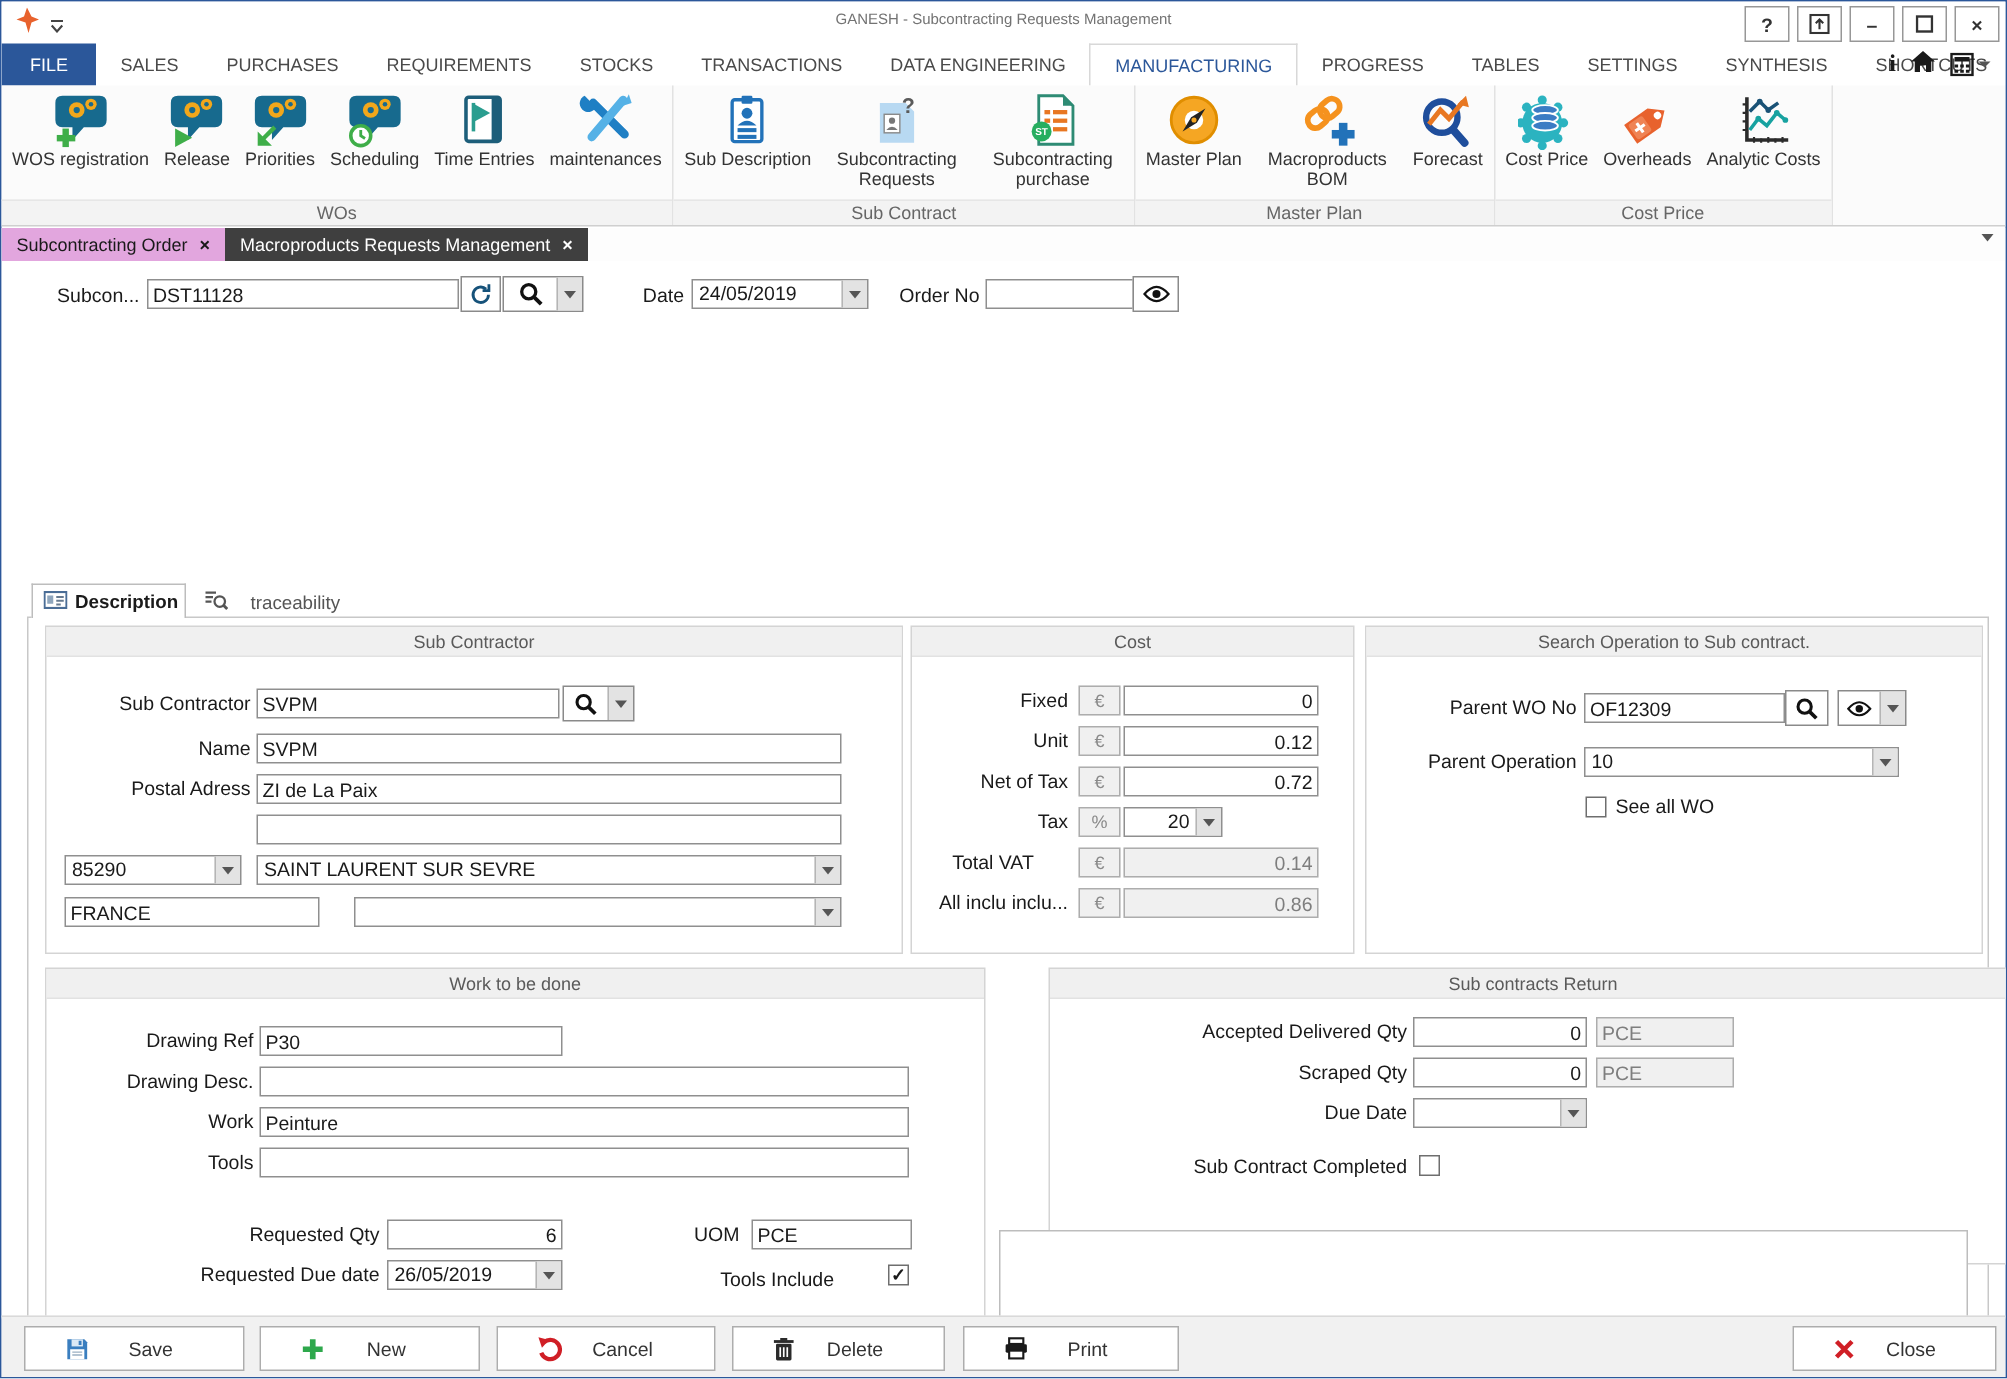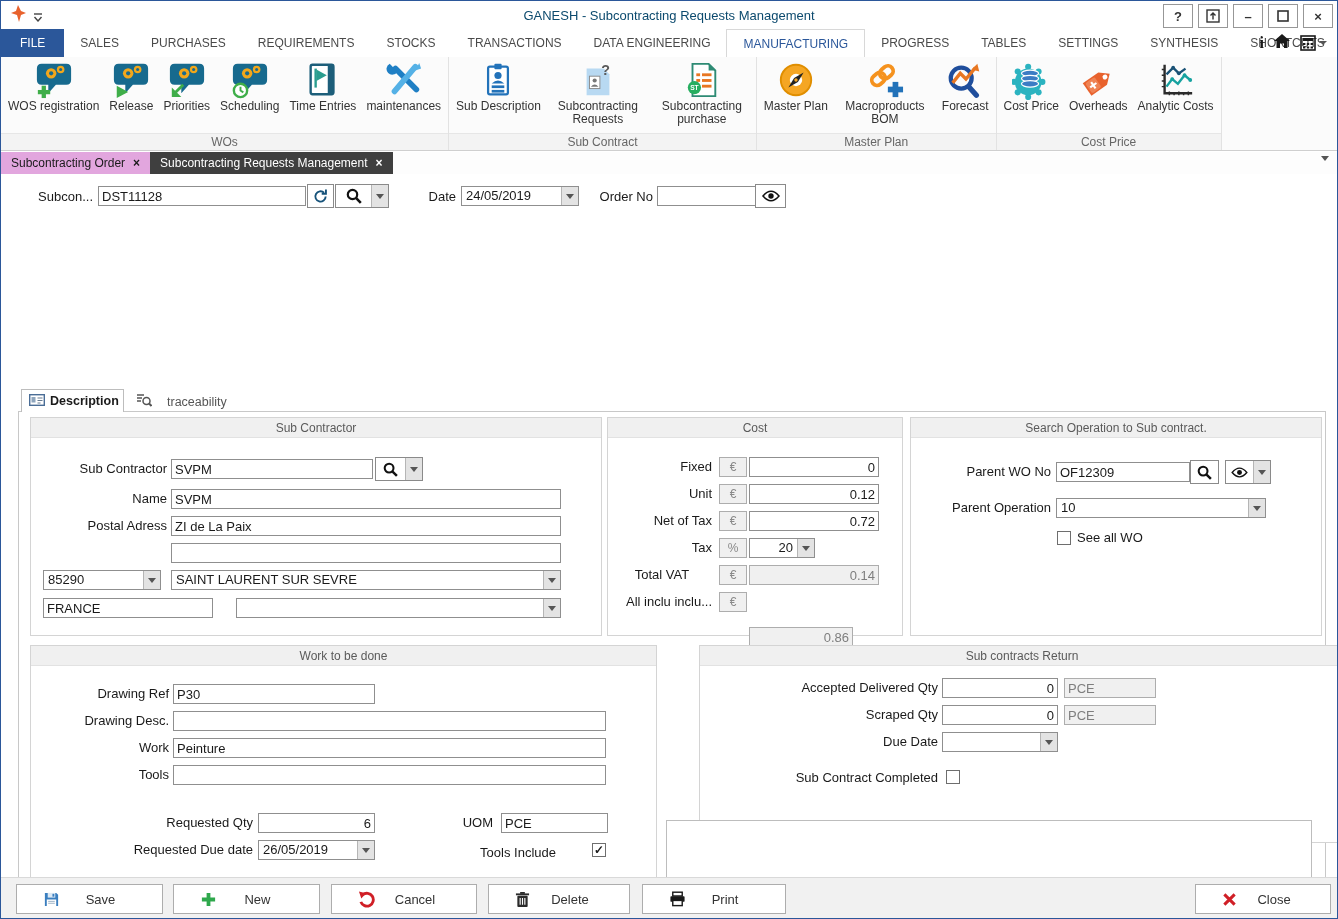--- a/index.html
+++ b/index.html
@@ -4,21 +4,21 @@
 <style>
   * { box-sizing: border-box; margin:0; padding:0; }
   html,body { width:1338px; height:919px; }
   body { font-family:"Liberation Sans", sans-serif; font-size:13px; color:#1a1a1a; background:#fff; }
   .window { position:relative; width:1338px; height:919px; border:1px solid #2b579a; background:#fff; overflow:hidden; }
 
   
   .titlebar { position:absolute; left:0; top:0; width:100%; height:28px; background:#fff; }
   .app-logo { position:absolute; left:8px; top:4px; }
   .qat-chev { position:absolute; left:32px; top:9px; }
-  .title-text { position:absolute; left:0; right:0; top:7px; text-align:center; font-size:13px; color:#0c4a6e; }
+  .title-text { position:absolute; left:0; right:0; top:7px; text-align:center; font-size:10px; color:#737373; }
   .win-controls { position:absolute; right:4px; top:3px; display:flex; gap:5px; }
   .wc-btn { width:30px; height:24px; border:1px solid #979797; background:#fff; display:flex; align-items:center; justify-content:center; font-size:13px; font-weight:bold; color:#333; }
 
   
   .menubar { position:absolute; left:0; top:28px; width:100%; height:28px; background:#fff; display:flex; align-items:stretch; }
   .mtab { padding:0 16px; line-height:28px; font-size:12px; color:#4a4a4a; white-space:nowrap; }
   .mtab.file { background:#2b579a; color:#fff; padding:0 19px; }
   .mtab.active { background:#fff; border:1px solid #d8d8d8; border-bottom:none; color:#2b579a; }
   .menu-icons { position:absolute; right:10px; top:4px; display:flex; align-items:center; gap:9px; }
   .mi-info { font-family:"Liberation Serif", serif; font-weight:900; font-size:16px; color:#1a1a1a; line-height:18px; }
@@ -416,21 +416,21 @@
         </svg>
     </span>
   </div>
 
   <div class="doctabs">
     <div class="dtab pink">
       <span>Subcontracting Order</span>
       <span class="dclose">×</span>
     </div>
     <div class="dtab dark">
-      <span>Subcontracting Requests Management</span>
+      <span>Macroproducts Requests Management</span>
       <span class="dclose">×</span>
     </div>
     <span class="dtabs-dd"><span class="arrow-down"></span></span>
   </div>
 
   <div class="formarea">
 
     <div class="lbl" style="left:30px;top:13px;width:62px;">Subcon...</div>
     <input class="inp" style="left: 97px; top: 12px; width: 208px;" value="DST11128">
     <div class="tbtn" style="left:306px;top:10px;width:27px;">
@@ -546,21 +546,21 @@
           <span class="ctext" style="text-align:right;">20</span>
           <span class="cbtn">
               <span class="arrow-down"></span>
             </span>
         </div>
         <div class="lbl" style="left:4px;top:147px;width:100px;text-align:center;">Total VAT</div>
         <div class="unitbox" style="left:111px;top:147px;">€</div>
         <input class="inp num ro" style="left: 141px; top: 147px; width: 130px;" value="0.14">
         <div class="lbl" style="left:4px;top:174px;width:100px;">All inclu inclu...</div>
         <div class="unitbox" style="left:111px;top:174px;">€</div>
-        <input class="inp num ro" style="left: 141px; top: 174px; width: 104px; margin-top: 35px;" value="0.86">
+        <input class="inp num ro" style="left: 141px; top: 174px; width: 130px;" value="0.86">
       </div>
 
       <div class="gbox" style="left:891px;top:5px;width:412px;height:219px;">
         <div class="ghead">Search Operation to Sub contract.</div>
         <div class="lbl" style="left:8px;top:44px;width:132px;">Parent WO No</div>
         <input class="inp" style="left: 145px; top: 44px; width: 134px;" value="OF12309">
         <div class="tbtn" style="left:279px;top:42px;width:29px;">
           <svg width="15" height="15" viewBox="0 0 16 16">
               <circle cx="6.5" cy="6.5" r="4.7" fill="none" stroke="#111" stroke-width="2.2"></circle>
               <path d="M10.2 10.2 L14.8 14.8" stroke="#111" stroke-width="2.6"></path>

